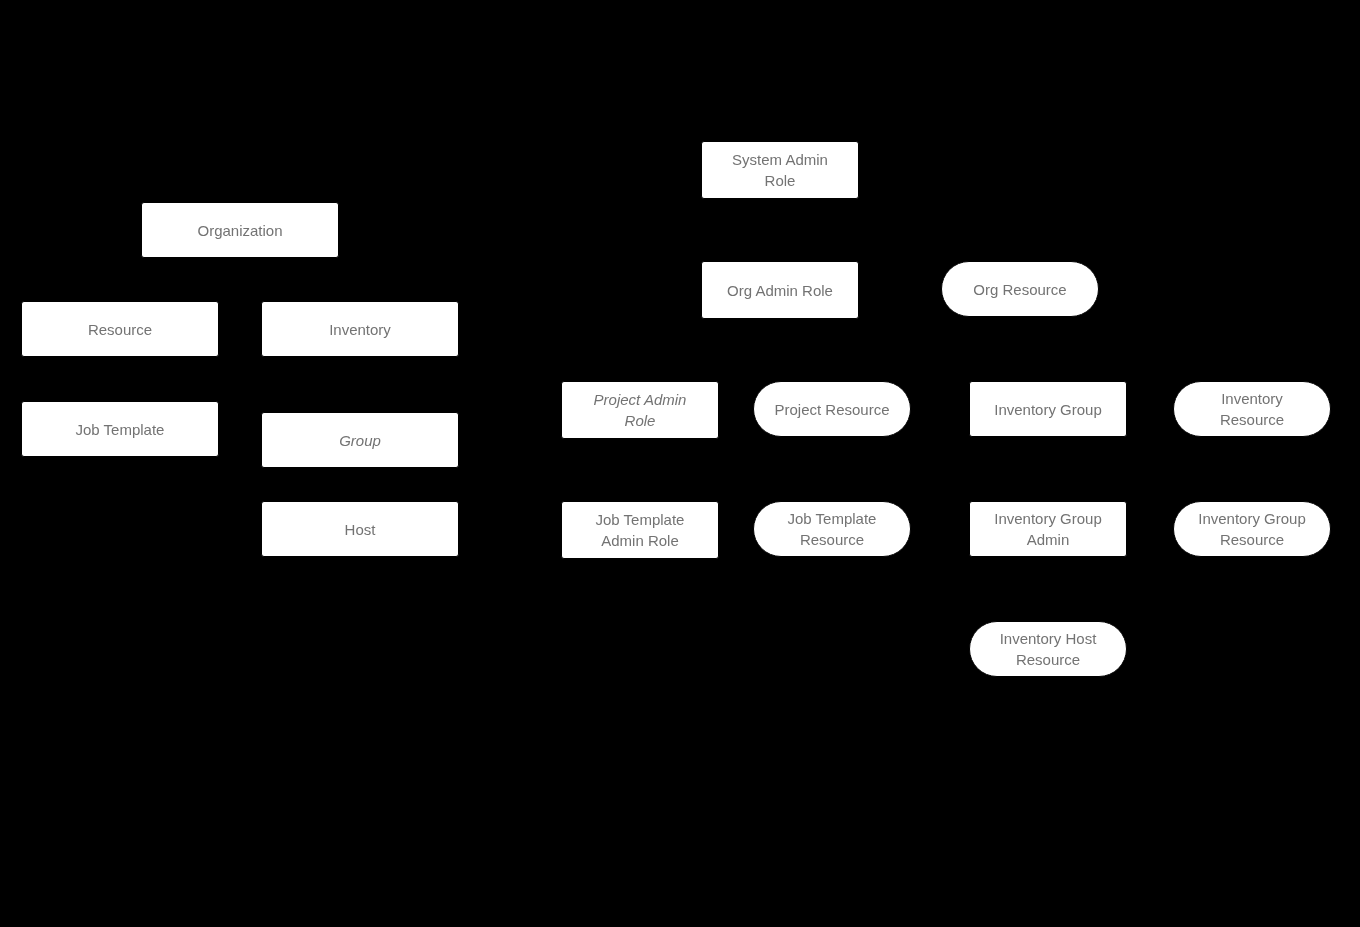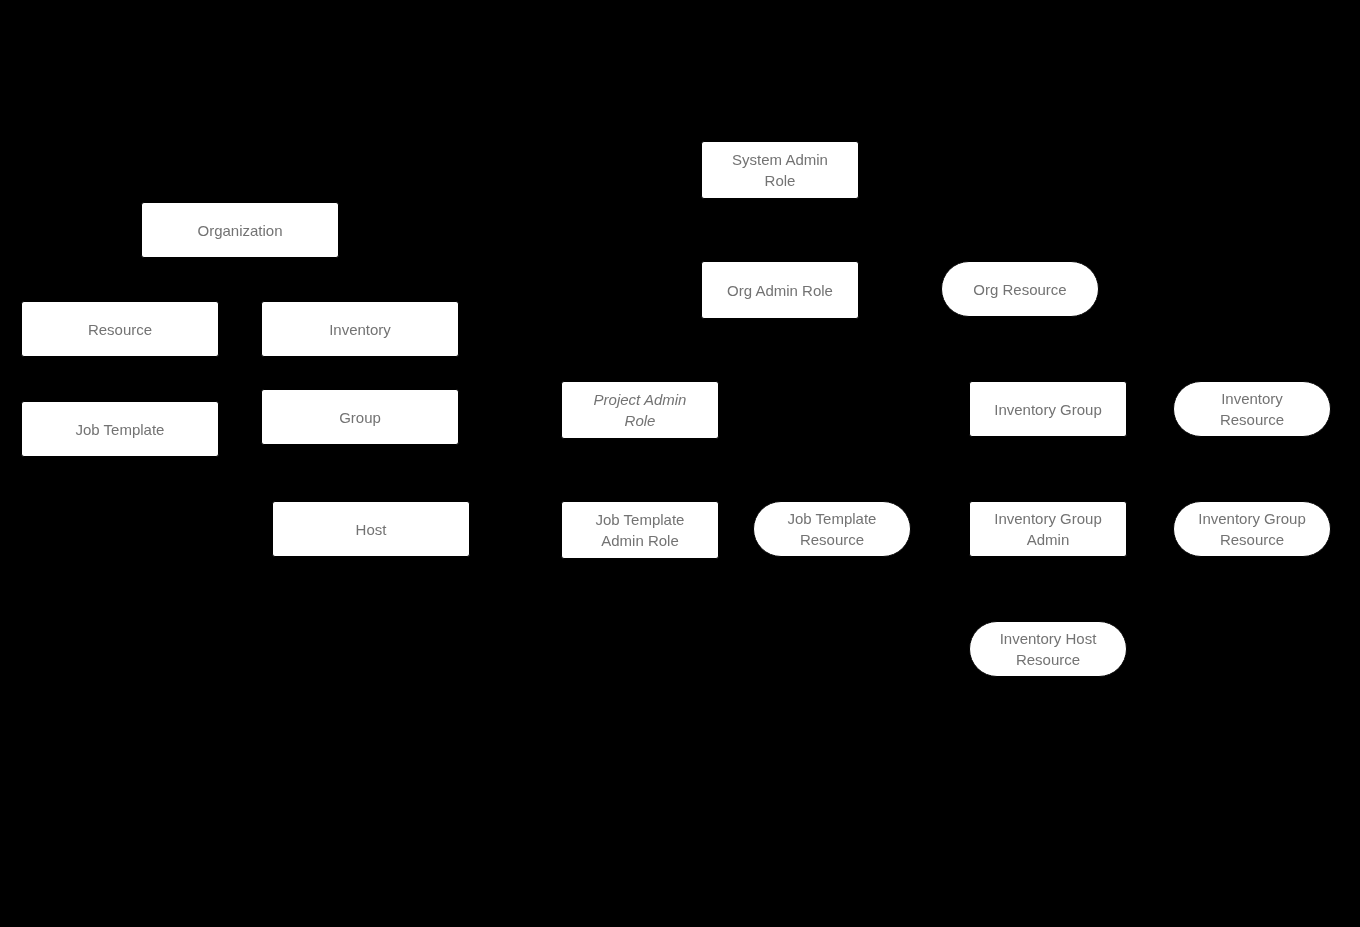--- a/index.html
+++ b/index.html
@@ -49,25 +49,25 @@
   </div>
 
   <div class="node rect" style="left:261px; top:301px; width:198px; height:56px;">
     <span class="node-label">Inventory</span>
   </div>
 
   <div class="node rect" style="left:21px; top:401px; width:198px; height:56px;">
     <span class="node-label">Job Template</span>
   </div>
 
-  <div class="node rect" style="left:261px; top:389px; width:198px; height:56px;">
+  <div class="node rect" style="left:261px; top:412px; width:198px; height:56px;font-style:italic;">
     <span class="node-label">Group</span>
   </div>
 
-  <div class="node rect" style="left:272px; top:501px; width:198px; height:56px;">
+  <div class="node rect" style="left:261px; top:501px; width:198px; height:56px;">
     <span class="node-label">Host</span>
   </div>
 
   <div class="node rect" style="left:701px; top:141px; width:158px; height:58px;">
     <span class="node-label">System Admin
 Role</span>
   </div>
 
   <div class="node rect" style="left:701px; top:261px; width:158px; height:58px;">
     <span class="node-label">Org Admin Role</span>
@@ -75,20 +75,23 @@
 
   <div class="node pill" style="left:941px; top:261px; width:158px; height:56px;">
     <span class="node-label">Org Resource</span>
   </div>
 
   <div class="node rect" style="left:561px; top:381px; width:158px; height:58px;font-style:italic;">
     <span class="node-label">Project Admin
 Role</span>
   </div>
 
+  <div class="node pill" style="left:753px; top:381px; width:158px; height:56px;">
+    <span class="node-label">Project Resource</span>
+  </div>
 
   <div class="node rect" style="left:969px; top:381px; width:158px; height:56px;">
     <span class="node-label">Inventory Group</span>
   </div>
 
   <div class="node pill" style="left:1173px; top:381px; width:158px; height:56px;">
     <span class="node-label">Inventory
 Resource</span>
   </div>
 

